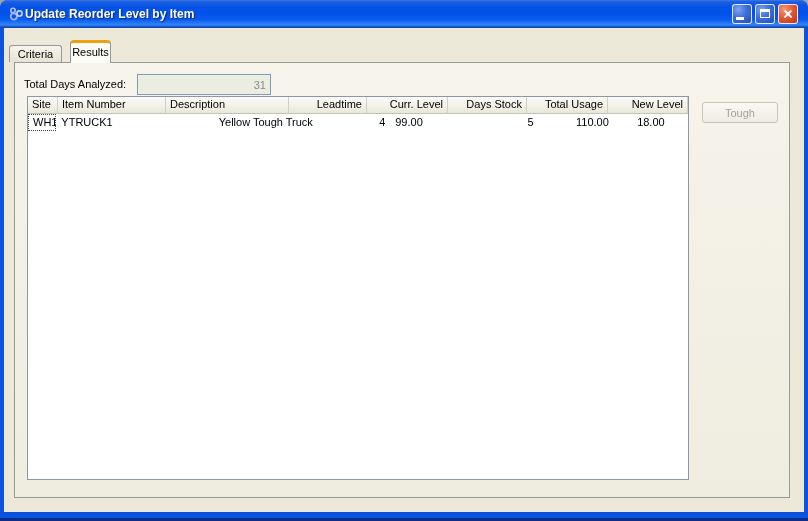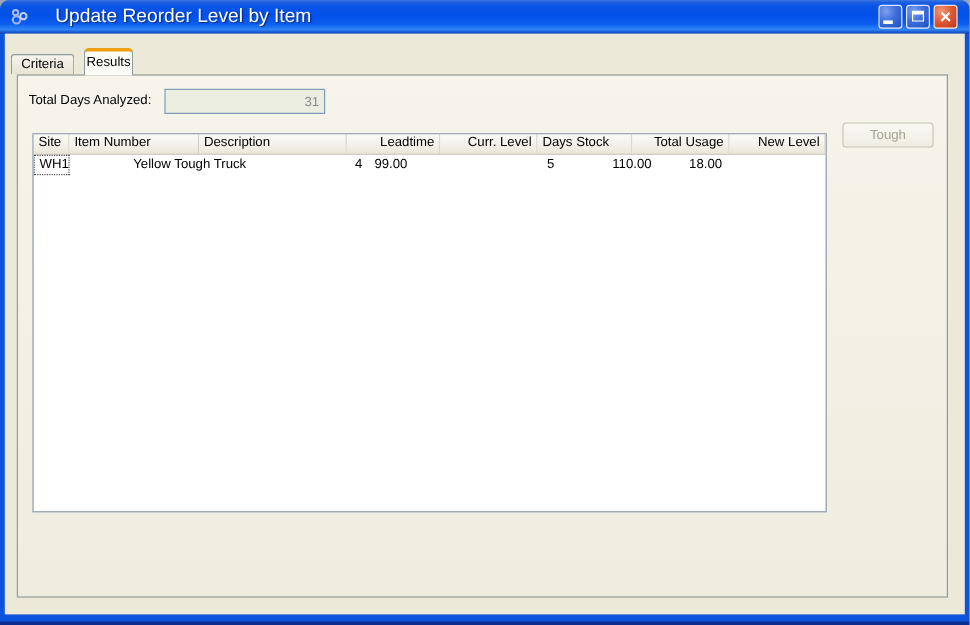--- a/index.html
+++ b/index.html
@@ -21,21 +21,21 @@
   .titlebar {
     position:absolute; top:0; left:0; right:0; height:28px;
     border-radius:7px 7px 0 0;
     background:linear-gradient(180deg,
       #3E79E1 0%, #1E5FE0 6%, #0954E6 20%, #0150E9 45%,
       #0A5BEE 70%, #3084F5 88%, #1E62D8 94%, #0B3DA6 100%);
     display:flex; align-items:center;
   }
   .app-icon { width:16px; height:16px; margin-left:8px; flex:0 0 auto; }
   .title-text {
-    margin-left:22px; color:#fff; font-weight:normal; font-size:16px;
+    margin-left:1px; color:#fff; font-weight:bold; font-size:12px;
     text-shadow:1px 1px 1px #0A2A80; white-space:nowrap;
   }
   .win-buttons {
     position:absolute; right:10px; top:4px; display:flex; gap:3px;
   }
   .winbtn {
     width:20px; height:20px; border-radius:3px;
     border:1px solid rgba(255,255,255,.85);
     position:relative; cursor:default;
   }
@@ -87,21 +87,21 @@
     position:absolute; left:20px; top:50px; font-size:11px; color:#000; z-index:4;
   }
   .days-input {
     position:absolute; left:133px; top:46px; width:134px; height:21px; z-index:4;
     border:1px solid #7F9DB9; background:#EBEDE0; color:#8A8A8A;
     font-family:"Liberation Sans", sans-serif; font-size:11px; padding:0 4px;text-align:right;
   }
 
   
   .grid {
-    position:absolute; left:23px; top:83px; width:662px; height:316px; z-index:4;
+    position:absolute; left:23px; top:68px; width:662px; height:384px; z-index:4;
     background:#fff; border:1px solid #8A97A5; overflow:hidden;
   }
   .grid-header { display:flex; }
   .hcell {
     height:17px; line-height:15px; font-size:11px; color:#000;
     padding:0 4px; white-space:nowrap; overflow:hidden;
     background:linear-gradient(#FBFAF6 0%, #F1EFE5 65%, #E9E6D8 100%);
     border-right:1px solid #D2CFC2; border-bottom:1px solid #C6C3B4;
     cursor:default;
   }
@@ -158,28 +158,29 @@
     <label class="form-label">Total Days Analyzed:</label>
     <input class="days-input" disabled="" value="31" style="">
 
     <div class="grid">
       <div class="grid-header" id="grid-header">
           <div class="hcell" style="width: 30px; text-align: left;">Site</div>
           <div class="hcell" style="width: 108px; text-align: left;">Item Number</div>
           <div class="hcell" style="width: 123px; text-align: left;">Description</div>
           <div class="hcell" style="width: 78px; text-align: right;">Leadtime</div>
           <div class="hcell" style="width: 81px; text-align: right;">Curr. Level</div>
-          <div class="hcell" style="width: 79px; text-align: left;">Days Stock</div>
+          <div class="hcell" style="width: 79px; text-align: right;">Days Stock</div>
           <div class="hcell" style="width: 81px; text-align: right;">Total Usage</div>
           <div class="hcell" style="width: 80px; text-align: right;">New Level</div>
         </div>
       <div class="grid-body" id="grid-body">
           <div class="grow">
             <div class="cell focus-cell" style="width: 30px; text-align: left;">WH1</div>
-            <div class="cell" style="width: 123px; text-align: left; margin-left: 48px;">Yellow Tough Truck</div>
+            <div class="cell" style="width: 108px; text-align: left;">YTRUCK1</div>
+            <div class="cell" style="width: 123px; text-align: right; margin-left: 48px;">Yellow Tough Truck</div>
             <div class="cell" style="width: 78px; text-align: right;">4</div>
             <div class="cell" style="width: 81px; text-align: left;">99.00</div>
             <div class="cell" style="width: 79px; text-align: right;">5</div>
             <div class="cell" style="width: 81px; text-align: right;">110.00</div>
             <div class="cell" style="width: 80px; text-align: center;">18.00</div>
           </div>
         </div>
     </div>
 
     <button class="post-btn" disabled="">Tough</button>

